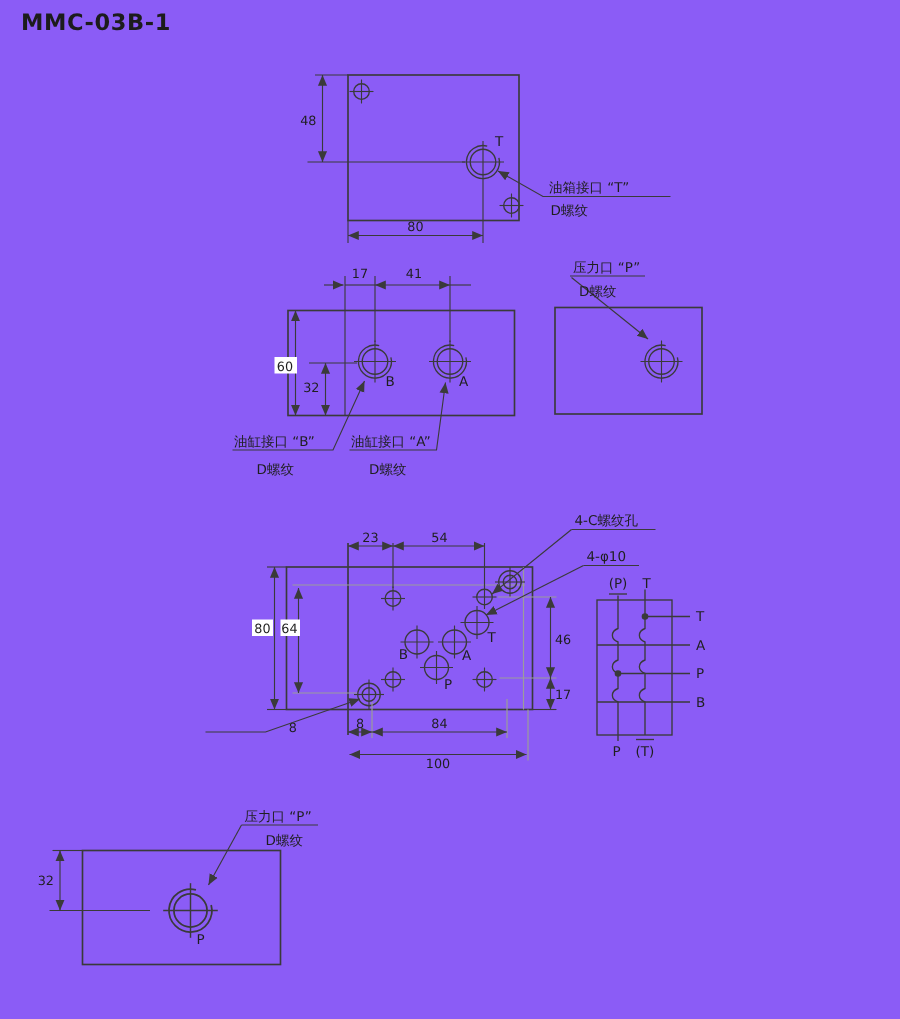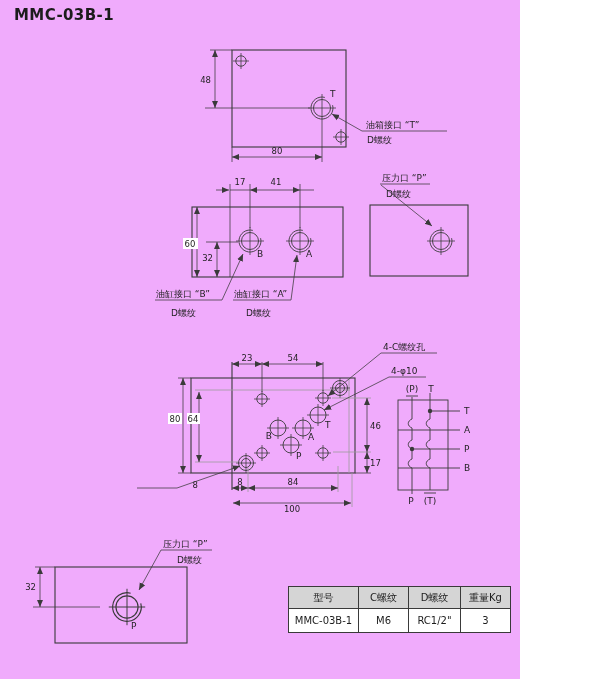--- a/index.html
+++ b/index.html
@@ -1,16 +1,16 @@
 <!DOCTYPE html>
 <html><head>
 <meta charset="utf-8">
 <style>
   html,body{margin:0;padding:0;background:#ffffff;}
-  #page{position:relative;width:520px;height:679px;background:#f0abfc;overflow:hidden;
+  #page{position:relative;width:600px;height:679px;background:#8b5cf6;overflow:hidden;
         font-family:"DejaVu Sans",sans-serif;}
   #title{position:absolute;left:14px;top:6px;font-size:15px;font-weight:600;
          letter-spacing:.4px;color:#1c1c1c;}
   svg{position:absolute;left:0;top:0;}
   svg text{font-family:"DejaVu Sans",sans-serif;font-size:9px;fill:#1f1f1f;}
   svg text.sm{font-size:8.5px;}
   .o{stroke:#3a3a3a;stroke-width:1.1;fill:none;}
   .m{stroke:#3a3a3a;stroke-width:0.9;fill:none;}
   .d{stroke:#3a3a3a;stroke-width:0.75;fill:none;}
   .g{stroke:#9c9c9c;stroke-width:0.8;fill:none;}
@@ -212,30 +212,14 @@
       <text class="sm" x="36" y="590" text-anchor="end">32</text>
       <use href="#port" transform="translate(127,607) scale(1.3)"></use>
       <text x="131" y="629">P</text>
       <line class="d" x1="161" y1="550" x2="212" y2="550"></line>
       <line class="d" x1="161" y1="550" x2="139" y2="590" marker-end="url(#ah)"></line>
       <text x="163" y="547">压力口 “P”</text>
       <text x="177" y="563">D螺纹</text>
     </g>
   </svg>
 
-  <table id="spec-table">
-    <tbody>
-        <tr>
-      <th class="c0">型号</th>
-      <th class="c1">C螺纹</th>
-      <th class="c2">D螺纹</th>
-      <th class="c3">重量Kg</th>
-    </tr>
-    <tr>
-      <td>MMC-03B-1</td>
-      <td>M6</td>
-      <td>RC1/2"</td>
-      <td>3</td>
-    </tr>
-  </tbody>
-    </table>
 
 </div>
 
 </body></html>

